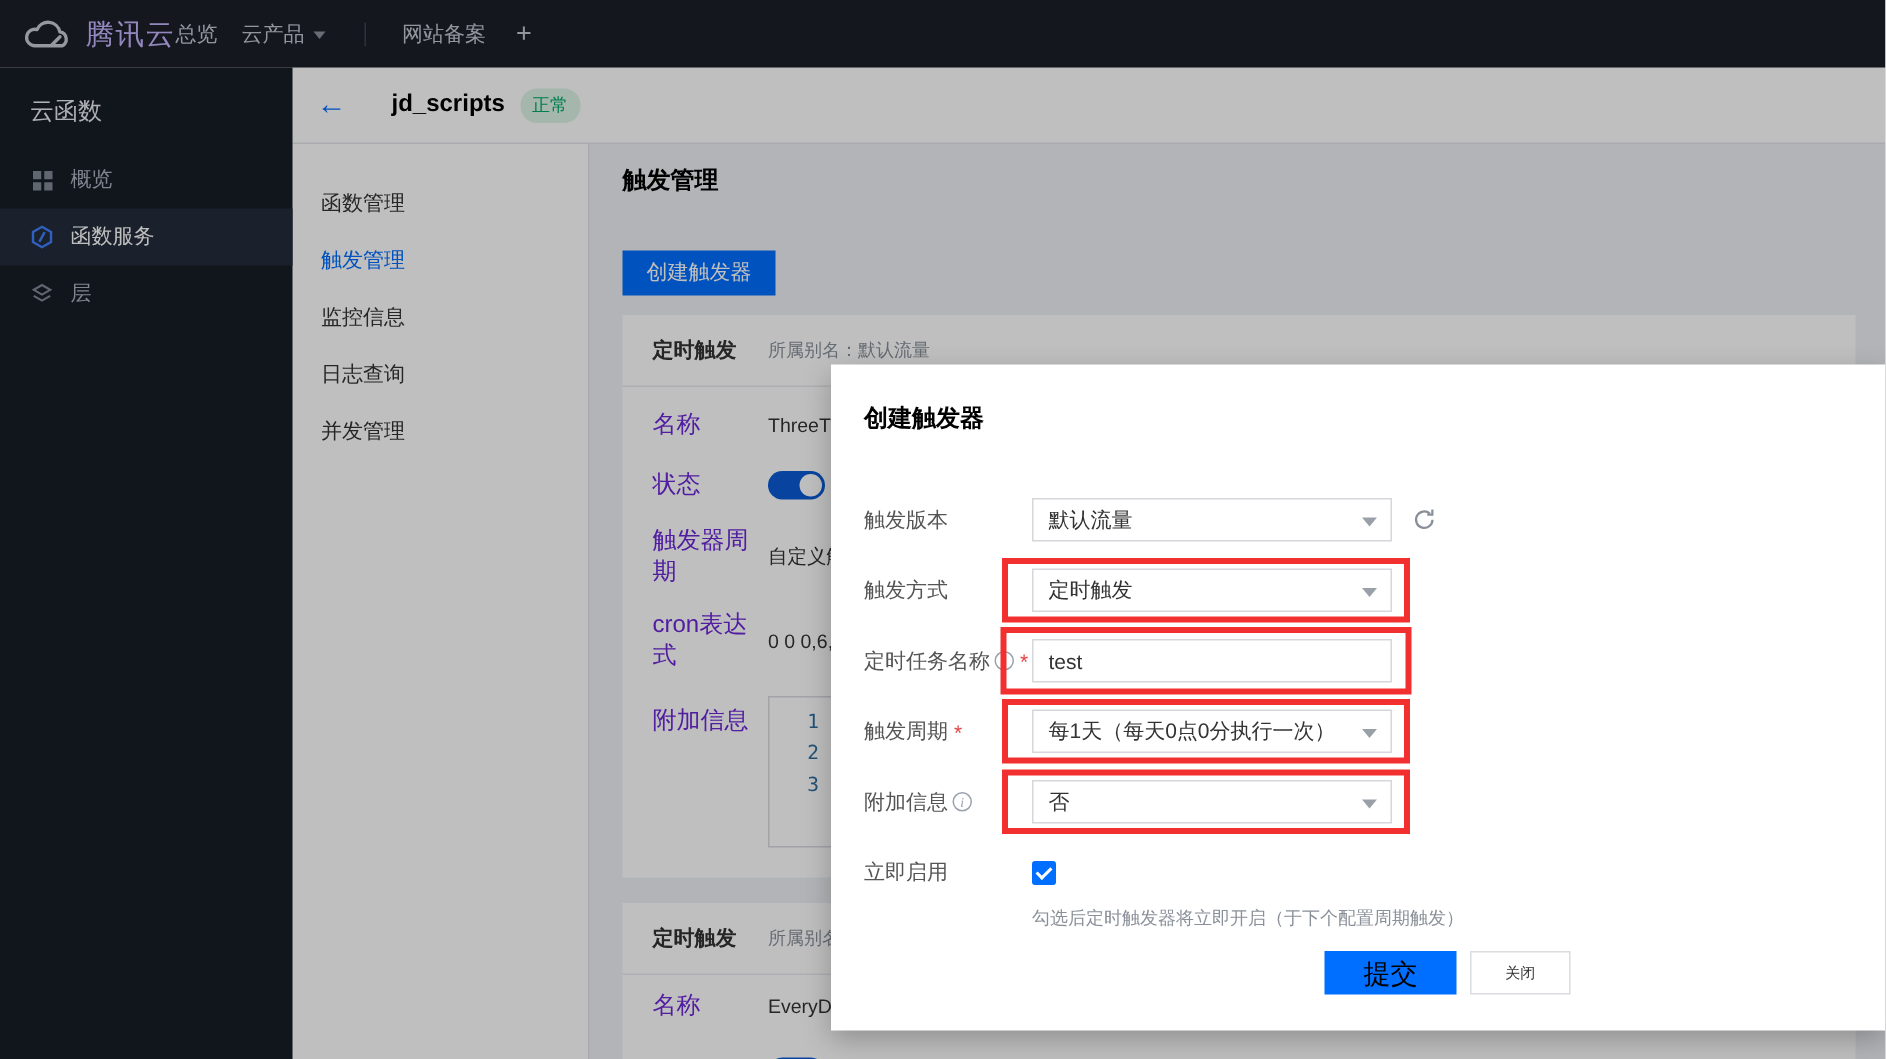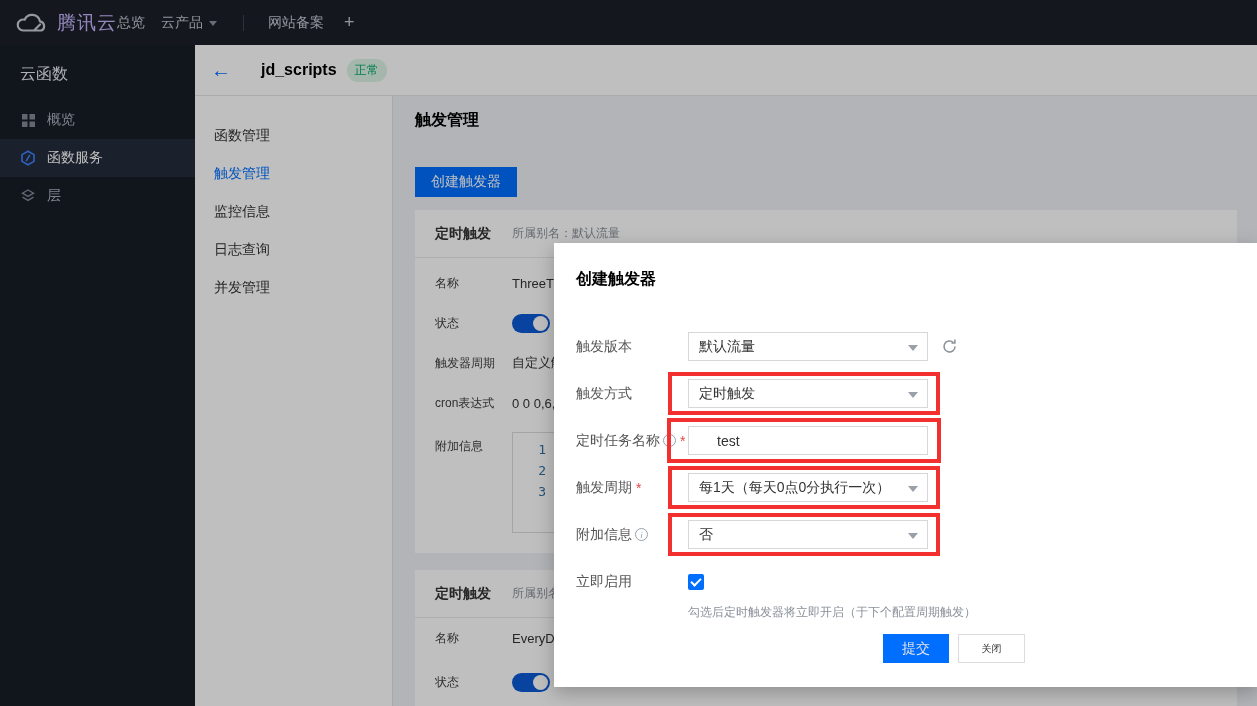--- a/index.html
+++ b/index.html
@@ -50,21 +50,21 @@
   .create-btn { margin-top:37px; width:102px; height:30px; background:#006eff; color:#fff;
                 border:none; font-size:14px; cursor:pointer; display:block; }
   .card { background:#fff; margin-top:13px; }
   .card-header { height:48px; display:flex; align-items:center; padding:0 20px; border-bottom:1px solid #e8eaee; }
   .card-type { font-size:14px; font-weight:bold; color:#333; }
   .card-alias { font-size:12px; color:#8a9099; margin-left:21px; }
   .card-body { padding:12px 20px 20px 20px; }
   .crow { display:flex; align-items:center; min-height:26px; margin-bottom:14px; }
   .crow:last-child { margin-bottom:0; }
   .crow.top-align { align-items:flex-start; }
-  .clabel { width:77px; flex-shrink:0; font-size:12px; color:#404040; }
+  .clabel { width:77px; flex-shrink:0; font-size:16px; color:#6d28d9; }
   .cval { font-size:13px; color:#333; white-space:nowrap; }
   .toggle { width:38px; height:19px; border-radius:10px; background:#0a5ad4; position:relative; cursor:pointer; }
   .toggle::after { content:""; position:absolute; right:2px; top:2px; width:15px; height:15px;
                    border-radius:50%; background:#fff; }
   .codebox { width:220px; height:101px; border:1px solid #d8dbe0; display:flex; margin-top:2px; background:#fff; }
   .code-gutter { width:40px; text-align:right; padding:6px 7px 0 0; font-size:13px; line-height:21px;
                  color:#2f6e9e; font-family:"DejaVu Sans Mono",monospace; }
   .card2 { height:220px; margin-top:17px; }
   .card2 .card-body { padding-top:6px; }
   .card2 .crow { margin-bottom:16px; min-height:28px; }
@@ -82,31 +82,31 @@
   .req { color:#e54545; margin-left:4px; font-size:14px; }
   .info-icon { display:inline-block; width:13px; height:13px; border:1px solid #98a1ac; border-radius:50%;
                font-size:9px; line-height:12px; text-align:center; color:#98a1ac; margin-left:3px; flex-shrink:0; }
   .info-icon::before { content:"i"; font-style:italic; font-family:"Liberation Serif",serif; }
   .mctrl { position:relative; width:240px; height:29px; border:1px solid #d5d7da; background:#fff;
            display:flex; align-items:center; padding:0 26px 0 10px; font-size:14px; color:#333; cursor:pointer; }
   .mctrl .val { white-space:nowrap; overflow:hidden; }
   .caret { position:absolute; right:9px; top:12px; width:0; height:0; border-left:5px solid transparent;
            border-right:5px solid transparent; border-top:6px solid #9aa0a8; }
   .minput { position:relative; width:240px; height:29px; }
-  .m700input { width:240px; height:29px; border:1px solid #d5d7da; padding:0 28px; font-size:14px; color:#333;
+  .m700input { width:240px; height:29px; border:1px solid #d5d7da; padding:0 10px; font-size:14px; color:#333;
                font-family:"Liberation Sans","DejaVu Sans",sans-serif; outline:none; }
   .red-frame { position:absolute; left:-21px; right:-13px; top:-8px; bottom:-8px;
                border:4px solid #f23030; pointer-events:none; }
   .refresh { margin-left:13px; cursor:pointer; display:flex; align-items:center; }
   .cbx { width:16px; height:16px; background:#006eff; border-radius:2px; position:relative; cursor:pointer; }
   .cbx::after { content:""; position:absolute; left:5px; top:2px; width:4px; height:8px;
                 border-right:2px solid #fff; border-bottom:2px solid #fff; transform:rotate(45deg); }
   .mhelp { margin-left:112px; margin-top:8px; font-size:12px; color:#8a9099; }
   .modal-actions { position:absolute; left:329px; bottom:24px; display:flex; gap:9px; }
-  .btn-primary { width:66px; height:29px; background:#006eff; color:#e5e5e5; border:none; font-size:14px; cursor:pointer; }
+  .btn-primary { width:88px; height:29px; background:#006eff; color:#000000; border:none; font-size:18px; cursor:pointer; }
   .btn-plain { width:67px; height:29px; background:#fff; color:#333; border:1px solid #dadcdf; font-size:10px; cursor:pointer; }
 </style>
 </head>
 <body>
 
 <div id="app">
 
   <header class="topnav">
     <div class="brand">
       <span class="sb-icon" style="width:34px;height:24px">

